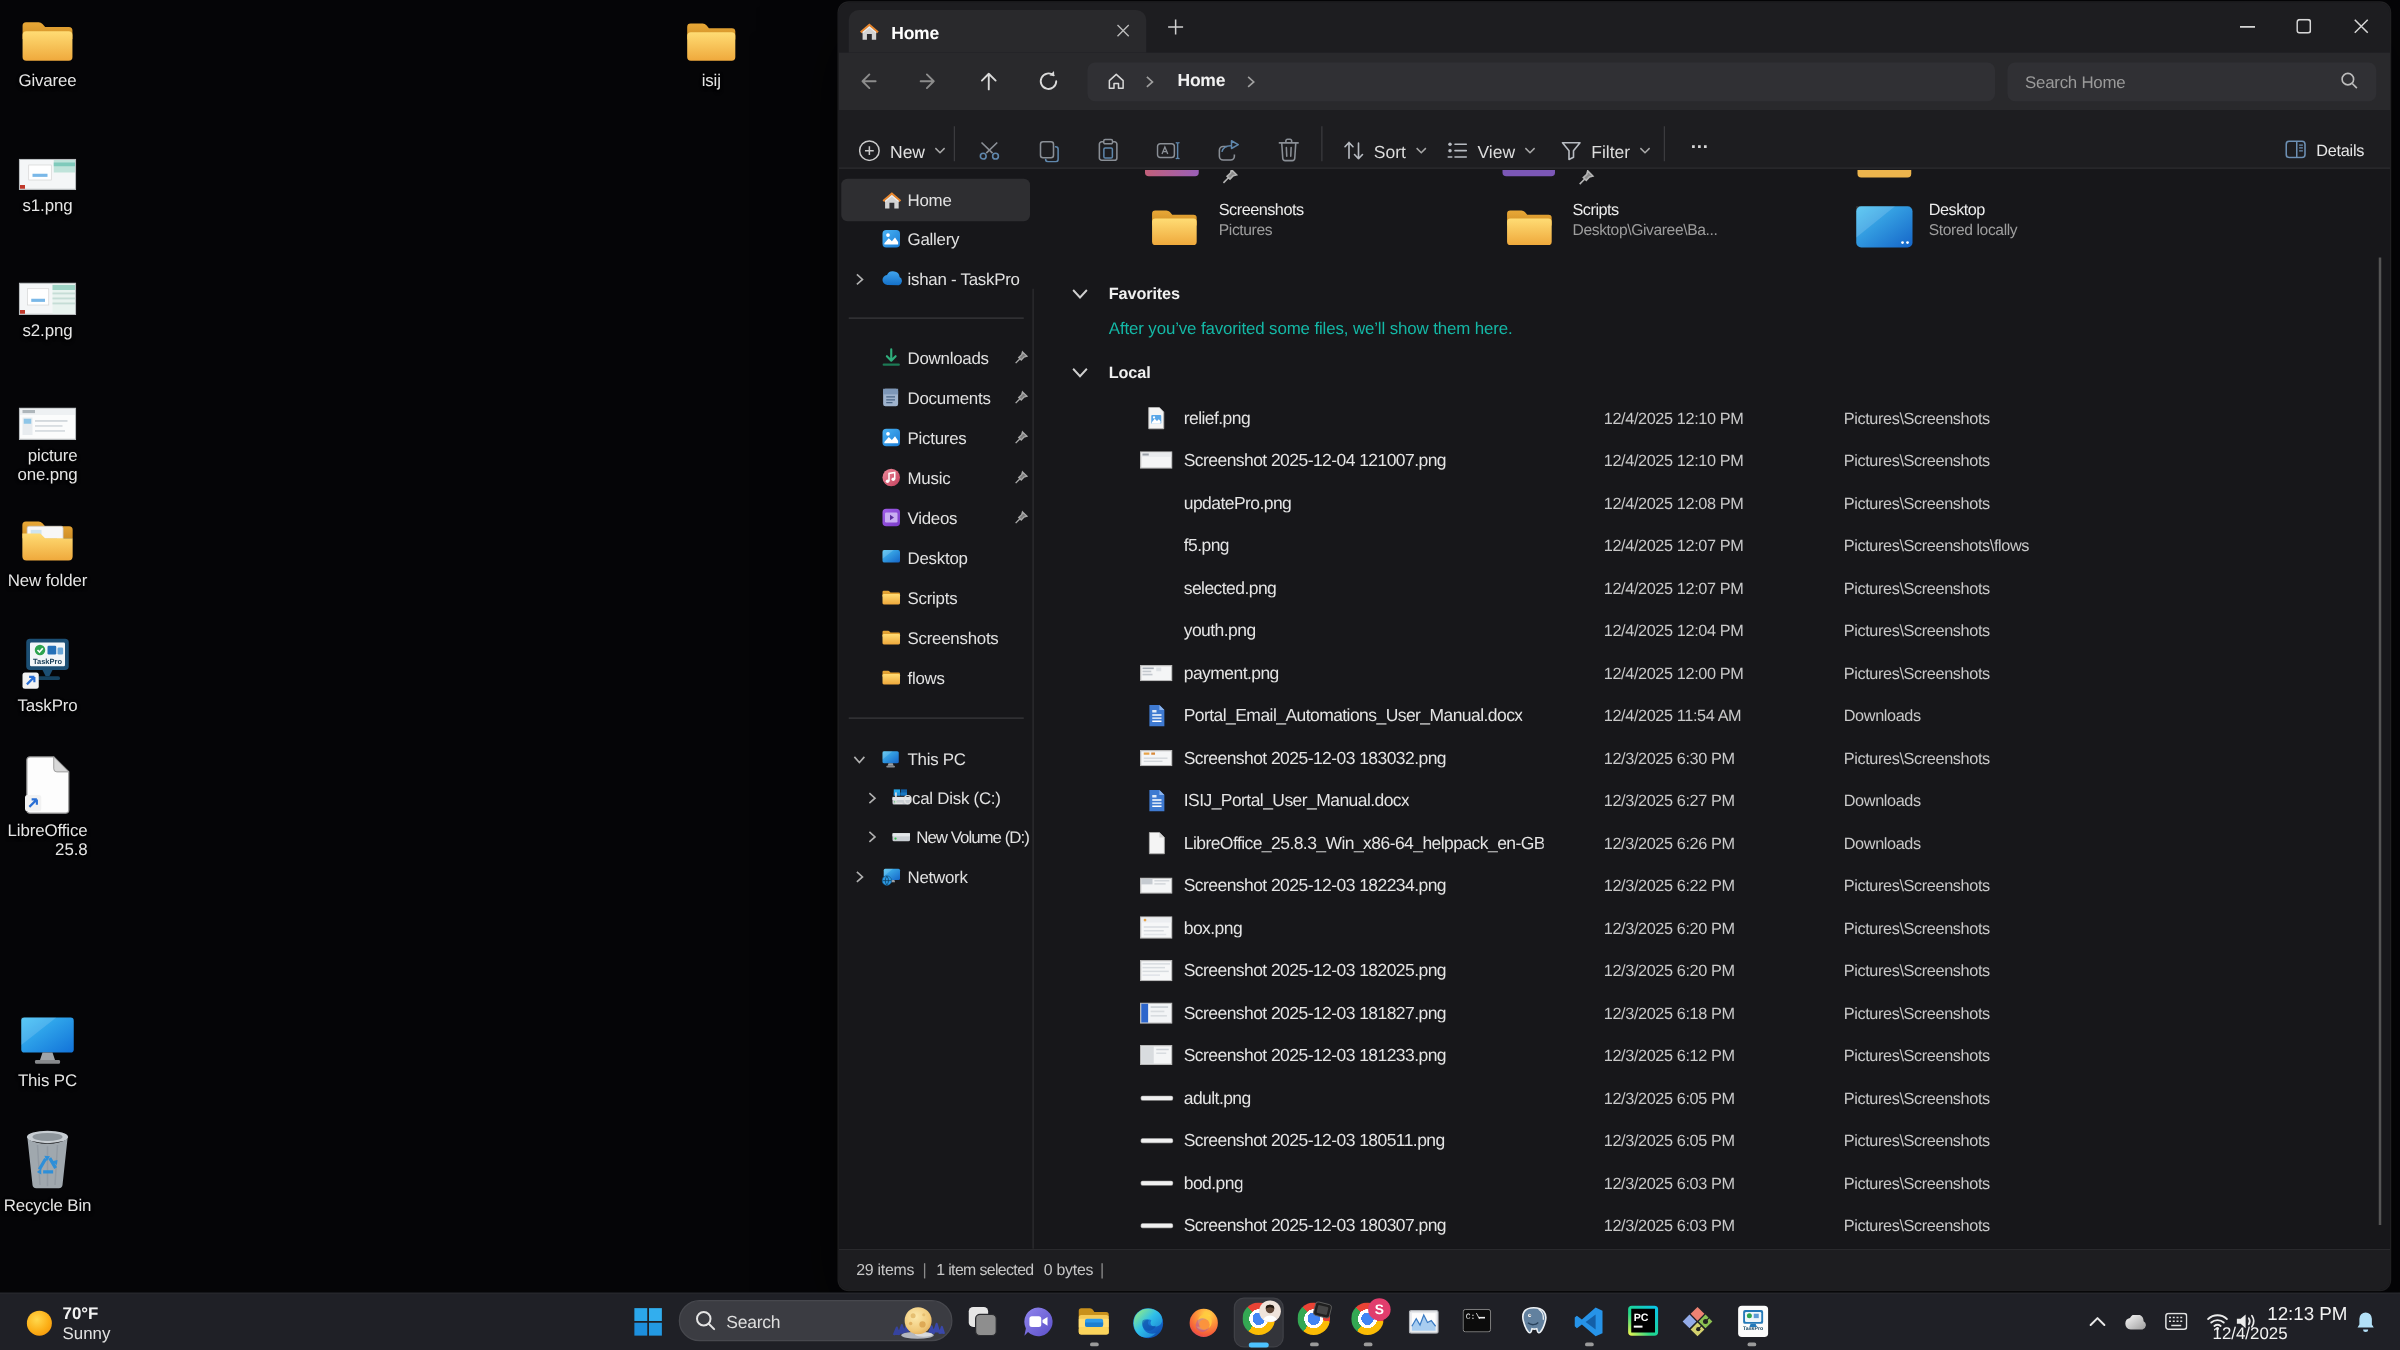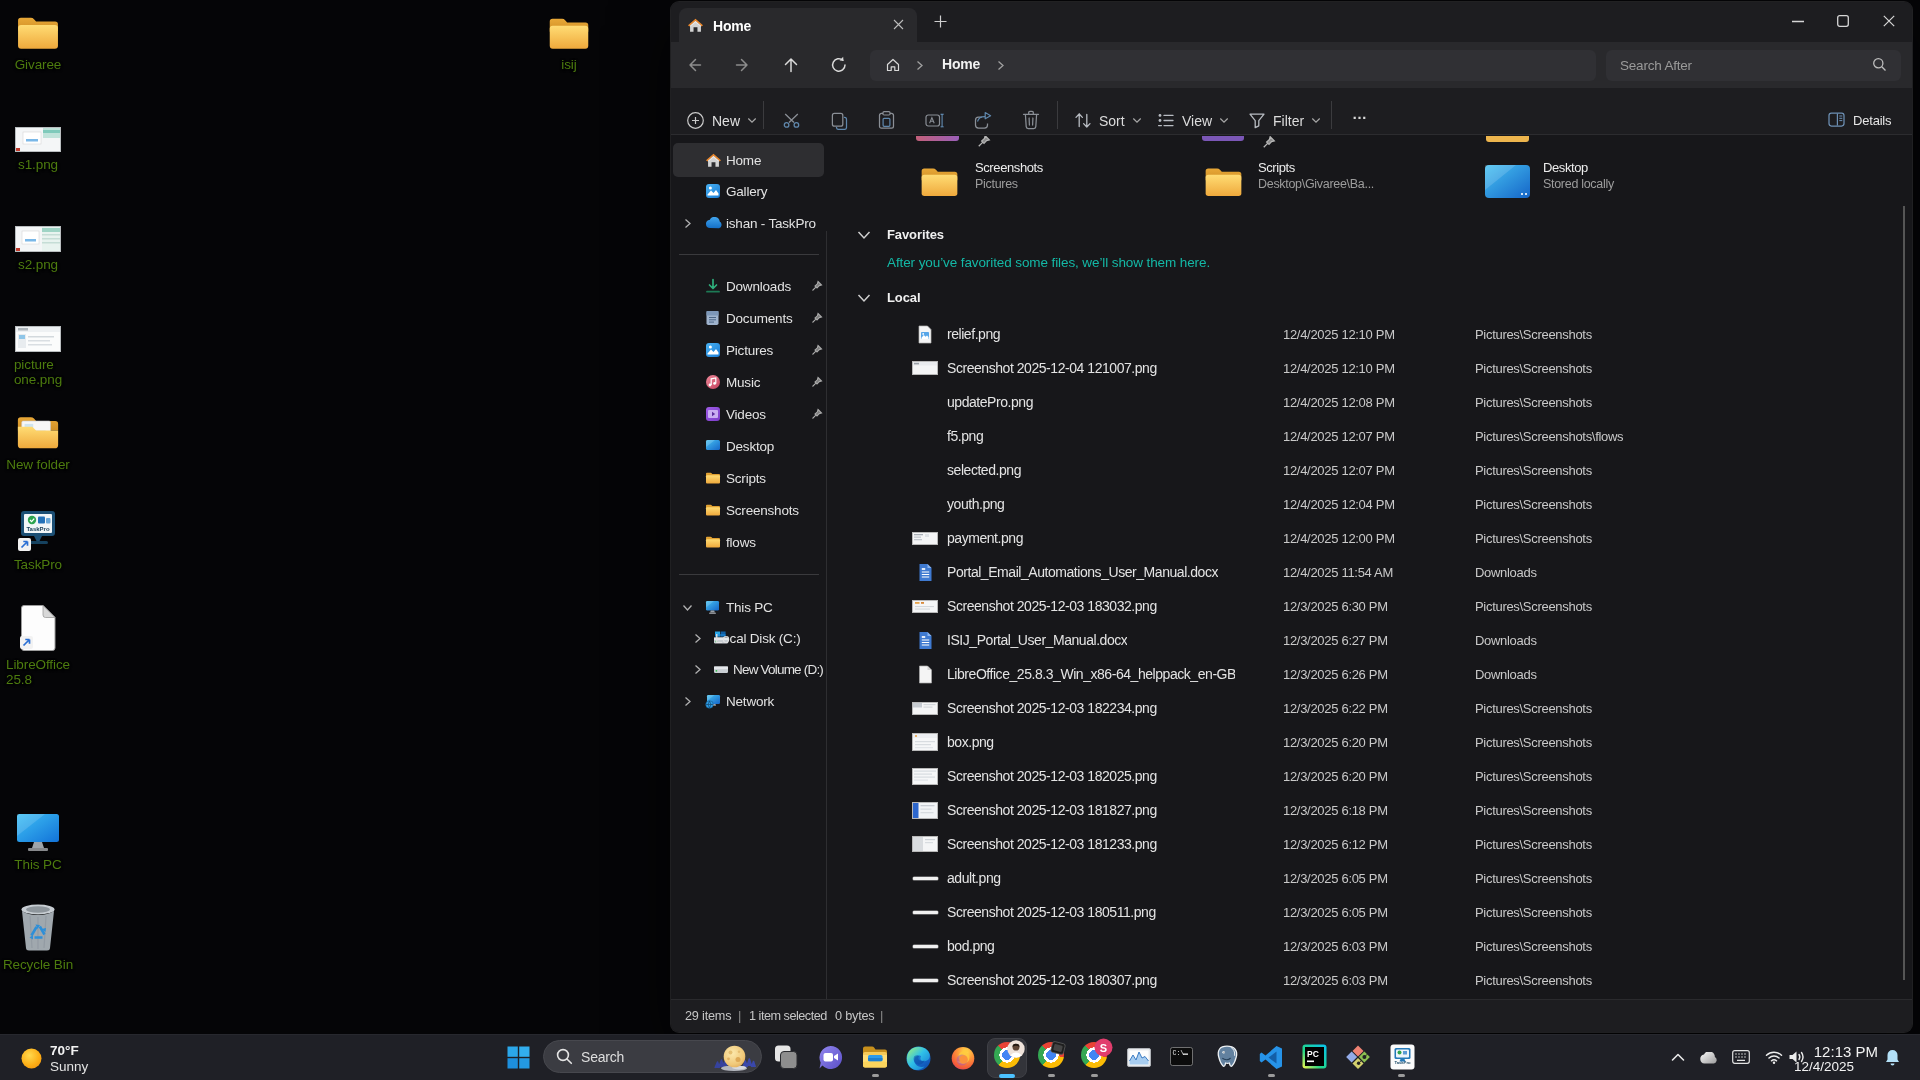--- a/index.html
+++ b/index.html
@@ -1,21 +1,21 @@
 <!DOCTYPE html>
 <html><head><meta charset="utf-8"><style>
 *{margin:0;padding:0;box-sizing:border-box}
 html,body{width:1920px;height:1080px}
 body{background:#050507;font-family:"Liberation Sans",sans-serif;overflow:hidden;position:relative;color:#eaeaea}
 .abs{position:absolute}
 svg{display:block}
 
 .dicon{position:absolute;width:80px;display:flex;flex-direction:column;align-items:center}
 .dimg{height:52px;display:flex;align-items:flex-end;justify-content:center}
-.dlabel{color:#4d7c0f;font-size:13.5px;letter-spacing:-0.1px;line-height:15px;text-shadow:0 1px 3px rgba(0,0,0,.95),0 0 2px rgba(0,0,0,.9);text-align:left;margin-top:5px}
+.dlabel{color:#e5e5e5;font-size:13.5px;letter-spacing:-0.1px;line-height:15px;text-shadow:0 1px 3px rgba(0,0,0,.95),0 0 2px rgba(0,0,0,.9);text-align:right;margin-top:5px}
 
 #win{position:absolute;left:671px;top:2px;width:1241px;height:1030px;border-radius:8px;background:#17171a;box-shadow:0 0 0 1px rgba(120,120,125,.25),0 22px 60px rgba(0,0,0,.65);overflow:hidden}
 #titlebar{position:absolute;left:0;top:0;width:100%;height:40px;background:#1d1d20}
 #tab{position:absolute;left:8px;top:6px;width:238px;height:34px;background:#29292c;border-radius:8px 8px 0 0}
 #navrow{position:absolute;left:0;top:40px;width:100%;height:46px;background:#29292c}
 #toolbar{position:absolute;left:0;top:86px;width:100%;height:47px;background:#1d1d20;border-bottom:1px solid #2c2c2f}
 #wbody{position:absolute;left:0;top:134px;width:100%;bottom:33px;background:#17171a}
 #statusbar{position:absolute;left:0;bottom:0;width:100%;height:33px;background:#1d1d20;border-top:1px solid #2a2a2d;border-radius:0 0 8px 8px}
 .pill{position:absolute;background:#303034;border-radius:6px}
 .navbtn{position:absolute;top:14px;width:18px;height:18px}
@@ -274,21 +274,21 @@
         <path d="M2.5 7.5 L8 2.5 L13.5 7.5 V13.5 H9.8 V9.8 H6.2 V13.5 H2.5 Z" fill="none" stroke="#d8d8d8" stroke-width="1.2" stroke-linejoin="round"></path>
       </svg>
   <svg class="abs" style="left:244px;top:18px" width="9" height="11" viewBox="0 0 9 11">
         <path d="M2.5 1.5 L7 5.5 L2.5 9.5" stroke="#a0a0a0" stroke-width="1.3" fill="none"></path>
       </svg>
   <div class="abs" style="left:271px;top:14px;font-size:14px;font-weight:700;color:#f2f2f2;letter-spacing:-0.2px">Home</div>
   <svg class="abs" style="left:325px;top:18px" width="9" height="11" viewBox="0 0 9 11">
         <path d="M2.5 1.5 L7 5.5 L2.5 9.5" stroke="#a0a0a0" stroke-width="1.3" fill="none"></path>
       </svg>
   <div class="pill" style="left:935px;top:8px;width:295px;height:31px"></div>
-  <div class="abs" style="left:949px;top:16px;font-size:13.5px;color:#9a9a9a;letter-spacing:-0.2px">Search After</div>
+  <div class="abs" style="left:949px;top:16px;font-size:13.5px;color:#9a9a9a;letter-spacing:-0.2px">Search Home</div>
   <svg class="abs" style="left:1201px;top:15px" width="15" height="15" viewBox="0 0 15 15">
         <circle cx="6.3" cy="6.3" r="4.6" fill="none" stroke="#bdbdbd" stroke-width="1.3"></circle>
         <path d="M9.8 9.8 L13.5 13.5" stroke="#bdbdbd" stroke-width="1.3"></path>
       </svg>
  </div>
  <div id="toolbar">
   <svg class="abs" style="left:16px;top:24px" width="17" height="17" viewBox="0 0 17 17">
         <circle cx="8.5" cy="8.5" r="7.8" fill="none" stroke="#c9c9c9" stroke-width="1.2"></circle>
         <path d="M8.5 5 V12 M5 8.5 H12" stroke="#c9c9c9" stroke-width="1.2"></path>
       </svg>
@@ -966,18 +966,18 @@
  </svg>
  <svg class="abs" style="left:1765px;top:16px" width="18" height="13" viewBox="0 0 18 13">
   <path d="M1.5 4.2 a11 11 0 0 1 15 0 M4 7 a7.5 7.5 0 0 1 10 0 M6.5 9.8 a4 4 0 0 1 5 0" stroke="#ececec" stroke-width="1.5" fill="none" stroke-linecap="round"></path>
   <circle cx="9" cy="11.8" r="1.2" fill="#ececec"></circle>
  </svg>
  <svg class="abs" style="left:1788px;top:15px" width="18" height="14" viewBox="0 0 18 14">
   <path d="M1.5 5 H4.5 L8.5 1.5 V12.5 L4.5 9 H1.5 Z" fill="#ececec"></path>
   <path d="M11 4.5 a4.5 4.5 0 0 1 0 5 M13.5 2.5 a8 8 0 0 1 0 9" stroke="#ececec" stroke-width="1.4" fill="none" stroke-linecap="round"></path>
  </svg>
  <div class="abs" style="left:1770px;top:8px;width:108px;text-align:right;font-size:15px;color:#f2f2f2">12:13 PM</div>
- <div class="abs" style="left:1770px;top:24px;width:108px;text-align:center;font-size:13.5px;color:#f2f2f2">12/4/2025</div>
+ <div class="abs" style="left:1770px;top:24px;width:108px;text-align:left;font-size:13.5px;color:#f2f2f2">12/4/2025</div>
  <svg class="abs" style="left:1885px;top:14px" width="15" height="18" viewBox="0 0 15 18">
   <path d="M7.5 1 a5 5 0 0 1 5 5 v4.5 l1.5 2.5 H1 L2.5 10.5 V6 a5 5 0 0 1 5-5 Z" fill="#b3e0f7"></path>
   <path d="M5.5 14.5 a2 2 0 0 0 4 0 Z" fill="#b3e0f7"></path>
  </svg>
 </div>
 
 </body></html>

